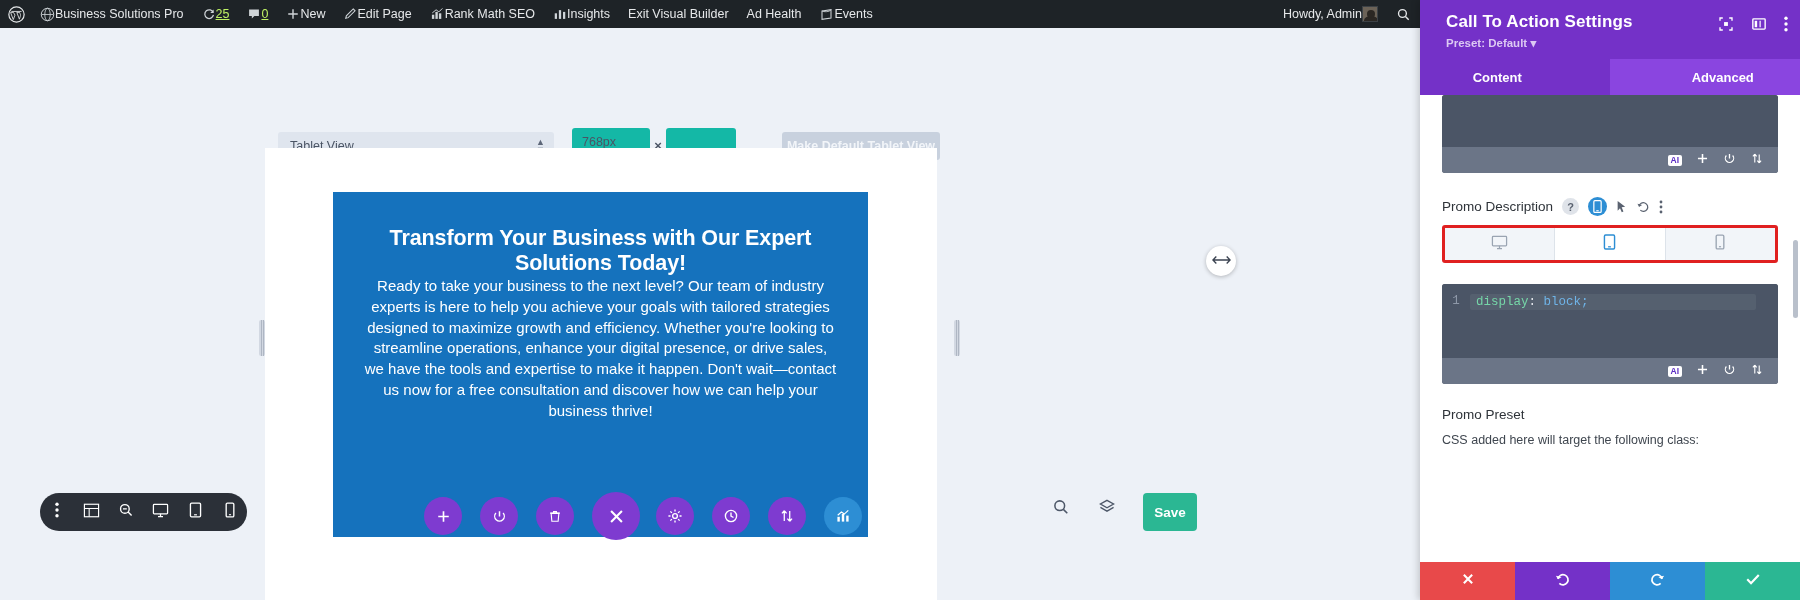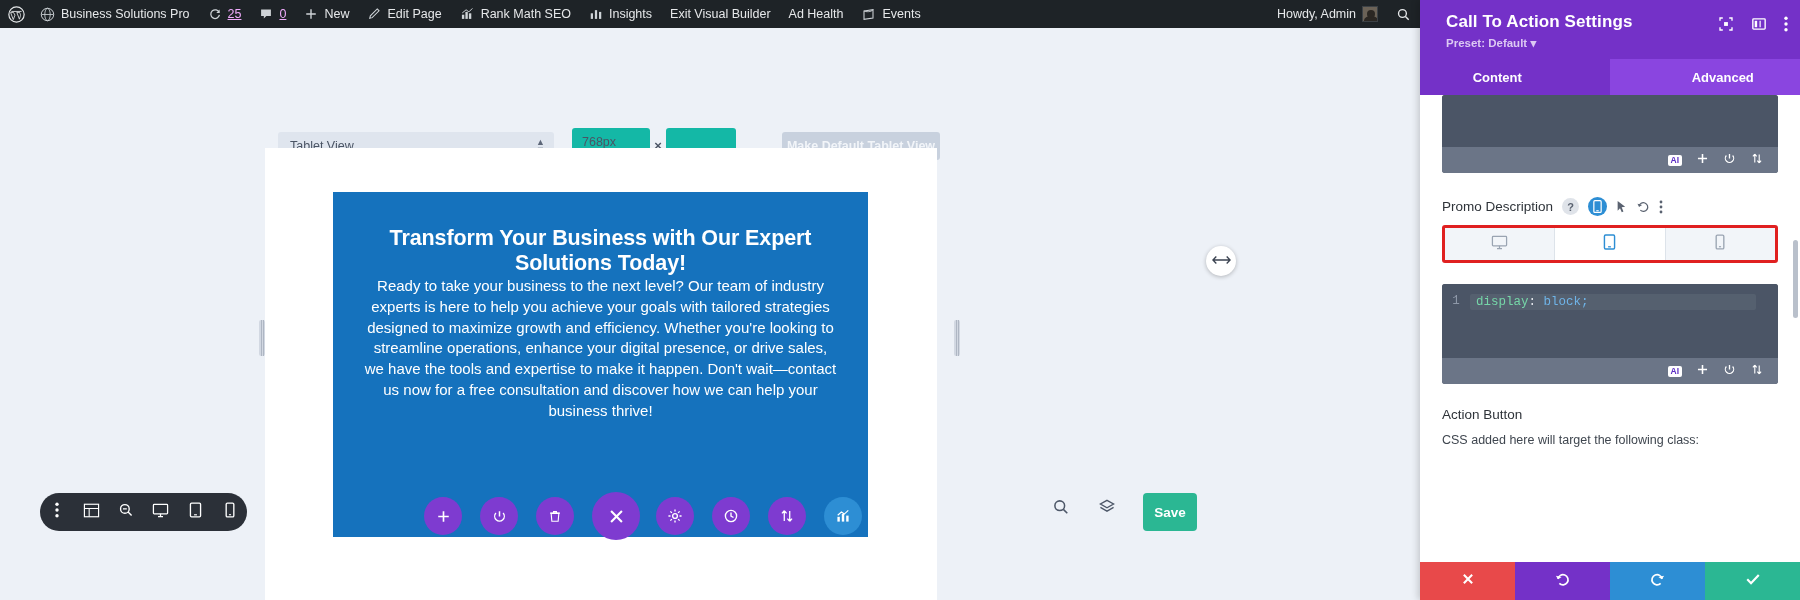--- a/index.html
+++ b/index.html
@@ -11,27 +11,27 @@
   }
 
   
   #adminbar {
     position: absolute; top: 0; left: 0; width: 1420px; height: 28px;
     background: #1e2327; color: #e6e8ea;
     display: flex; align-items: center; font-size: 12.5px;
     z-index: 40;
   }
   .ab-item {
-    display: flex; align-items: center; gap: 6px;
+    display: flex; align-items: center; gap: 0;
     height: 28px; padding: 0 9px; white-space: nowrap; color: #e6e8ea;
   }
   .ab-item svg { display: block; }
   .ab-logo { padding-left: 8px; padding-right: 6px; }
   .ab-spacer { flex: 1; }
-  .ab-count { color: #f0abfc; text-decoration: underline; }
+  .ab-count { color: #bef264; text-decoration: underline; }
   .ab-avatar {
     width: 16px; height: 16px; background: #6b6257; border: 1px solid #3c4146;
     display: inline-block; position: relative; overflow: hidden;
   }
   .ab-avatar::after {
     content: ""; position: absolute; left: 4px; top: 3px;
     width: 8px; height: 8px; border-radius: 50%; background: #2b2723;
   }
   .ab-avatar::before {
     content: ""; position: absolute; left: 1px; bottom: -4px;
@@ -647,21 +647,21 @@
             </svg>
         </span>
         <span>
           <svg width="14" height="13" viewBox="0 0 20 20">
               <path d="M6.6 16.3V4.3M6.6 3.4L3.7 6.8M6.6 3.4l2.9 3.4M13.4 3.7v12M13.4 16.6l2.9-3.4M13.4 16.6l-2.9-3.4" stroke="#fff" stroke-width="1.7" fill="none"></path>
             </svg>
         </span>
       </div>
     </div>
 
-    <div class="section-title" style="margin-top:23px;">Action Button</div>
+    <div class="section-title" style="margin-top:23px;">Promo Preset</div>
     <div class="section-note">CSS added here will target the following class:</div>
   </div>
 
   <div id="panel-actions">
     <div class="pact pa-cancel">
       <span>
         <svg width="16" height="16" viewBox="0 0 20 20">
             <path d="M4.8 4.8l10.4 10.4M15.2 4.8L4.8 15.2" stroke="#fff" stroke-width="2.6"></path>
           </svg>
       </span>

